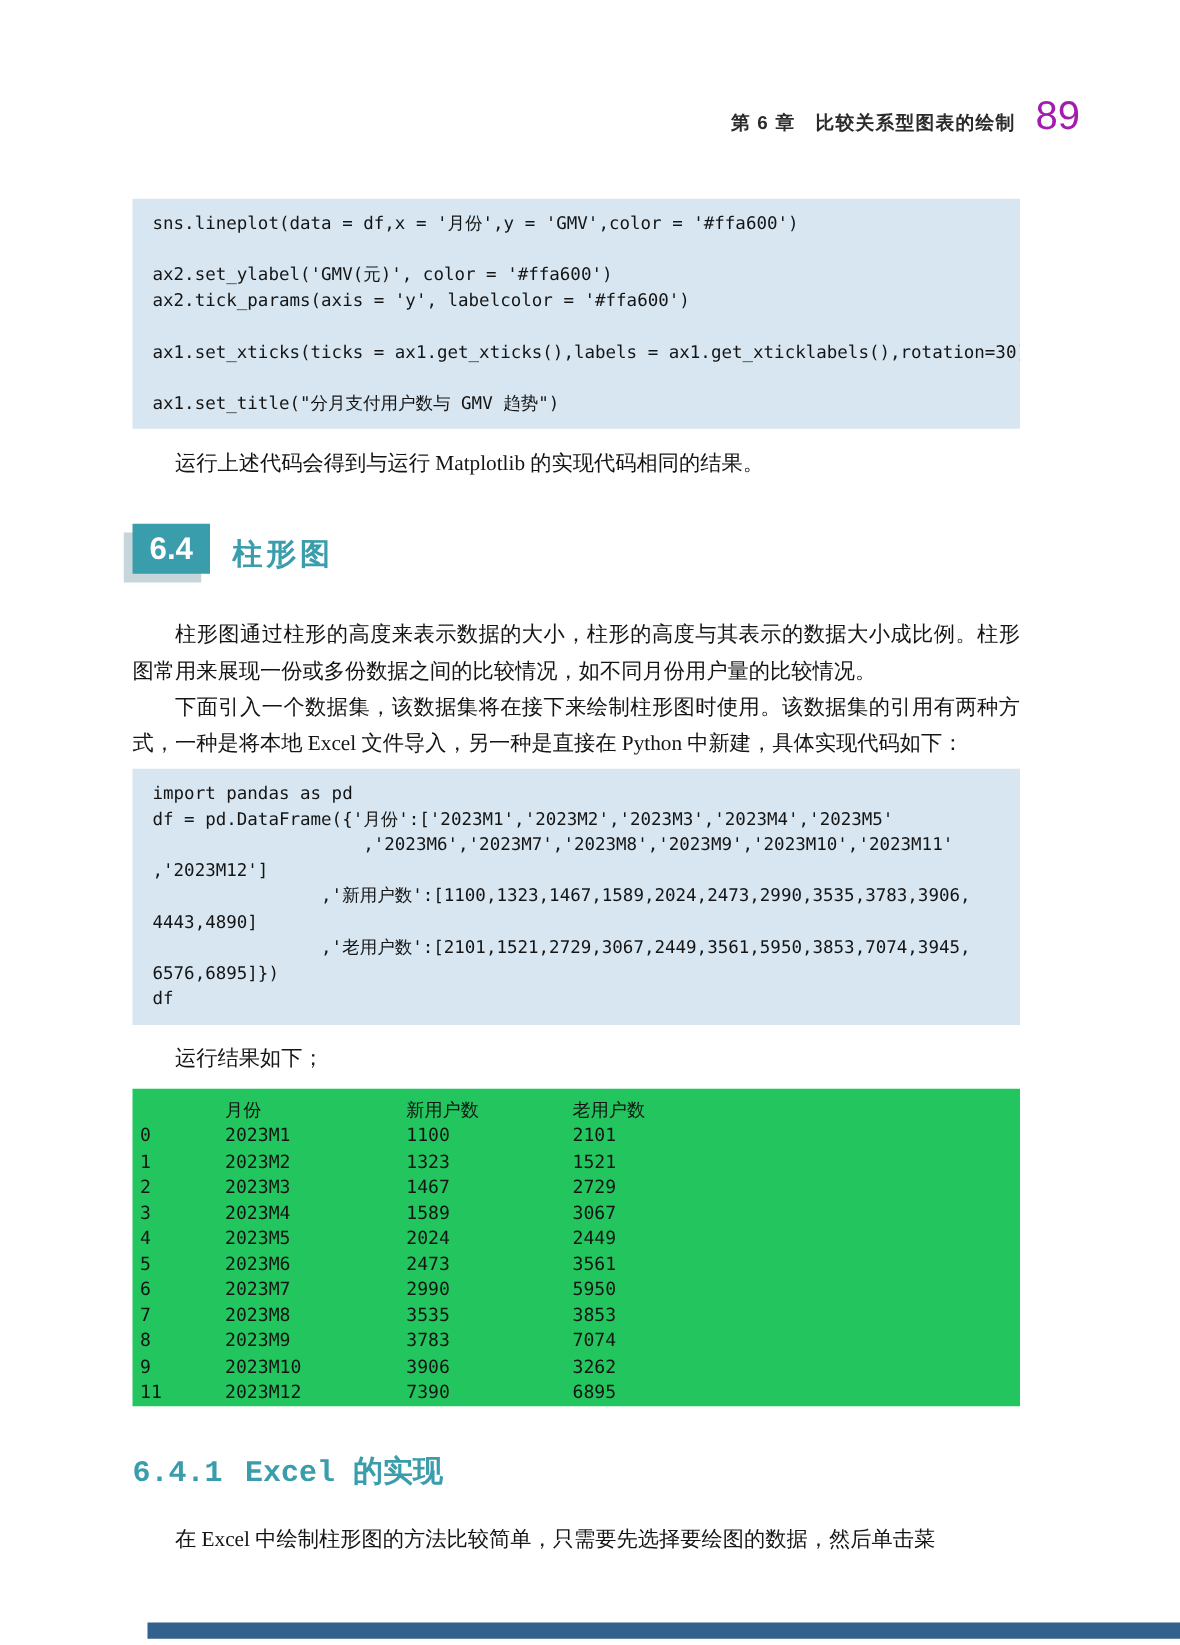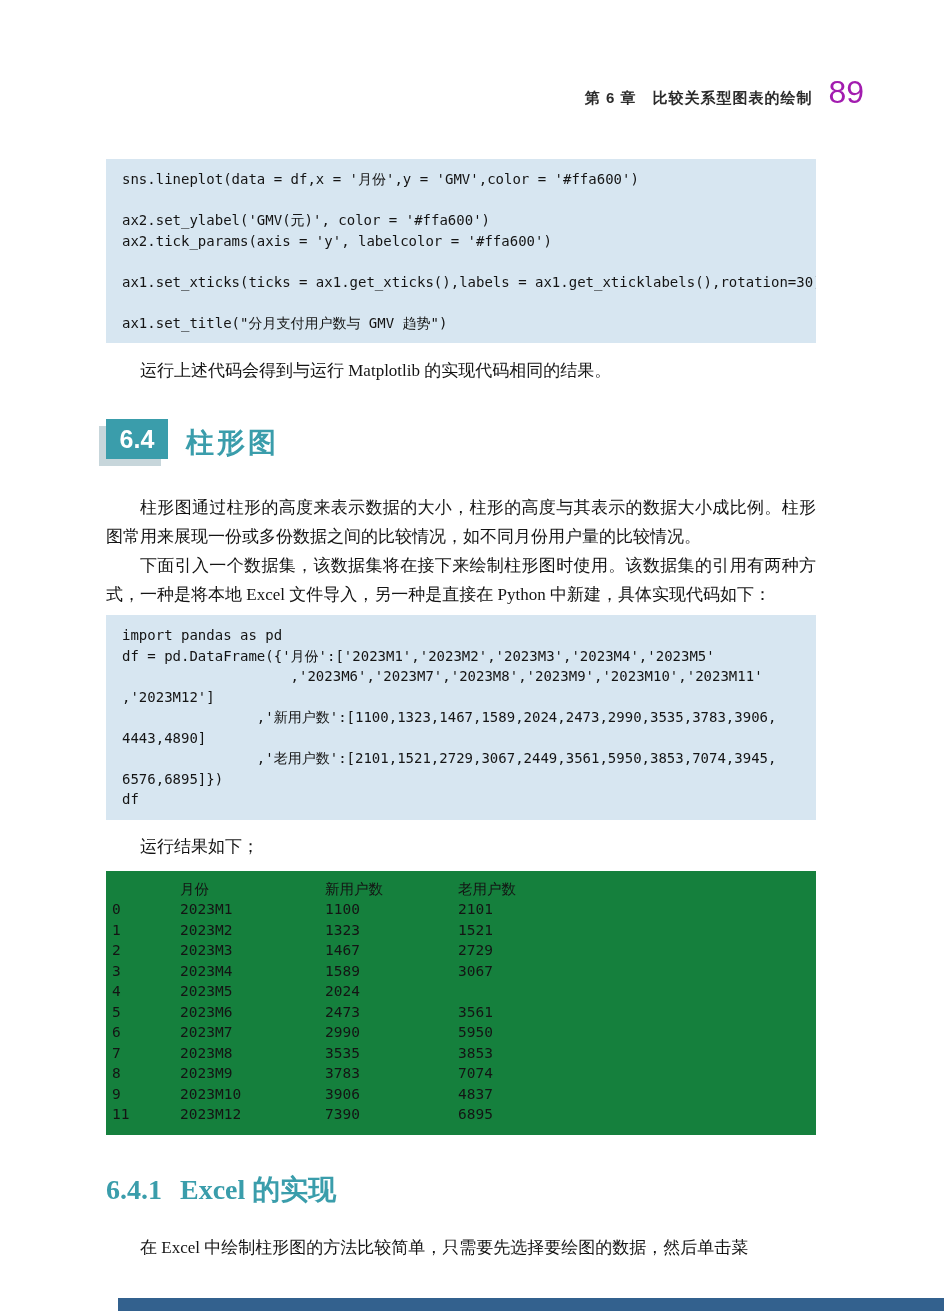--- a/index.html
+++ b/index.html
@@ -75,48 +75,48 @@
     position:relative;
     width:62px; height:40px;
     background:#3a9dab;
     color:#ffffff;
     font-size:25px; font-weight:bold;
     display:flex; align-items:center; justify-content:center;
     z-index:1;
   }
   .sec-title {
     color:#3a9dab;
-    font-size:28px;
+    font-size:24px;
     font-weight:bold;
     letter-spacing:3px;
   }
 
   
   .outblock {
-    background:#15803d;
+    background:#22c55e;
     margin-top:10px;
-    padding:8px 0 10px 6px;
+    padding:8px 0 0 6px;
     font-family:"DejaVu Sans Mono", monospace;
     font-size:14.5px;
     line-height:20.5px;
     color:#141414;
   }
   .out-row { display:flex; }
   .out-cell { white-space:pre; }
   .c0 { width:68px; }
   .c1 { width:145px; }
   .c2 { width:133px; }
   .c3 { flex:1; }
 
   
   .subsection-heading {
     margin-top:36px;
-    font-family:Liberation Serif, serif;
+    font-family:Liberation Mono, monospace;
     color:#3a9dab;
-    font-size:28px;
+    font-size:24px;
     font-weight:bold;
   }
   .subsec-number { margin-right:18px; }
 
   
   .footer-bar {
     position:absolute;
     left:118px; right:0; bottom:5px;
     height:13px;
     background:#33618e;
@@ -196,20 +196,21 @@
           <div class="out-row">
             <span class="out-cell c0">3</span>
             <span class="out-cell c1">2023M4</span>
             <span class="out-cell c2">1589</span>
             <span class="out-cell c3">3067</span>
           </div>
           <div class="out-row">
             <span class="out-cell c0">4</span>
             <span class="out-cell c1">2023M5</span>
             <span class="out-cell c2">2024</span>
+            <span class="out-cell c3">2449</span>
           </div>
           <div class="out-row">
             <span class="out-cell c0">5</span>
             <span class="out-cell c1">2023M6</span>
             <span class="out-cell c2">2473</span>
             <span class="out-cell c3">3561</span>
           </div>
           <div class="out-row">
             <span class="out-cell c0">6</span>
             <span class="out-cell c1">2023M7</span>
@@ -225,21 +226,21 @@
           <div class="out-row">
             <span class="out-cell c0">8</span>
             <span class="out-cell c1">2023M9</span>
             <span class="out-cell c2">3783</span>
             <span class="out-cell c3">7074</span>
           </div>
           <div class="out-row">
             <span class="out-cell c0">9</span>
             <span class="out-cell c1">2023M10</span>
             <span class="out-cell c2">3906</span>
-            <span class="out-cell c3">4837</span>
+            <span class="out-cell c3">3262</span>
           </div>
           <div class="out-row">
             <span class="out-cell c0">11</span>
             <span class="out-cell c1">2023M12</span>
             <span class="out-cell c2">7390</span>
             <span class="out-cell c3">6895</span>
           </div>
         </div>
     </div>
 

